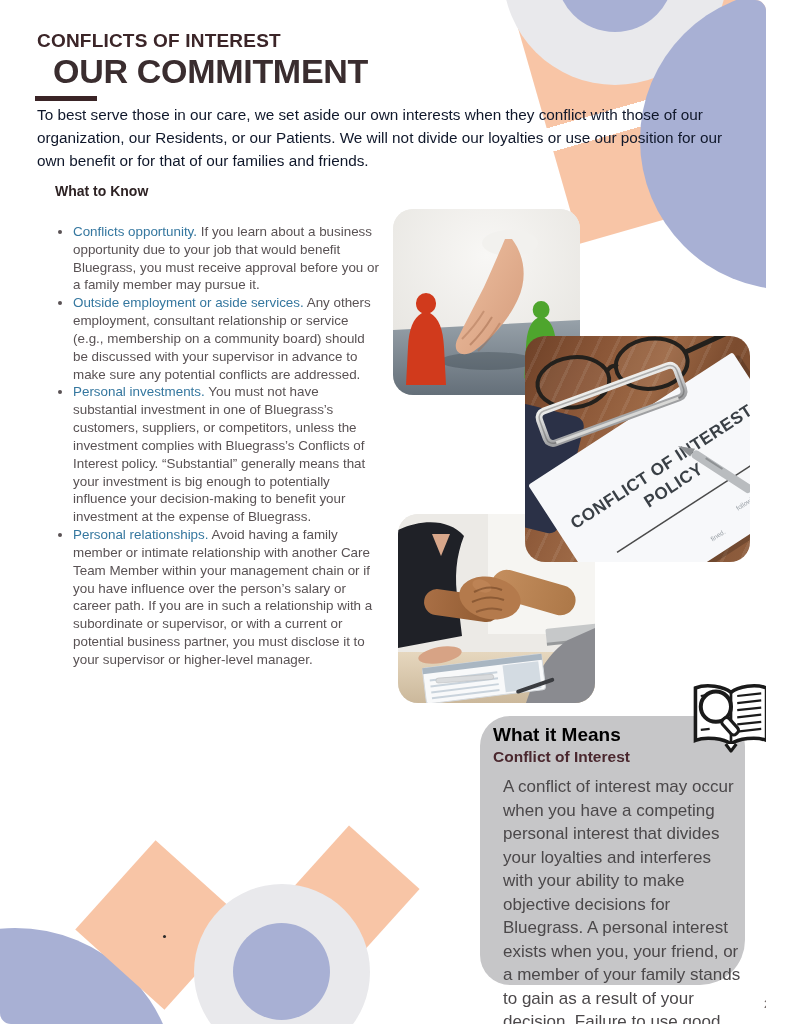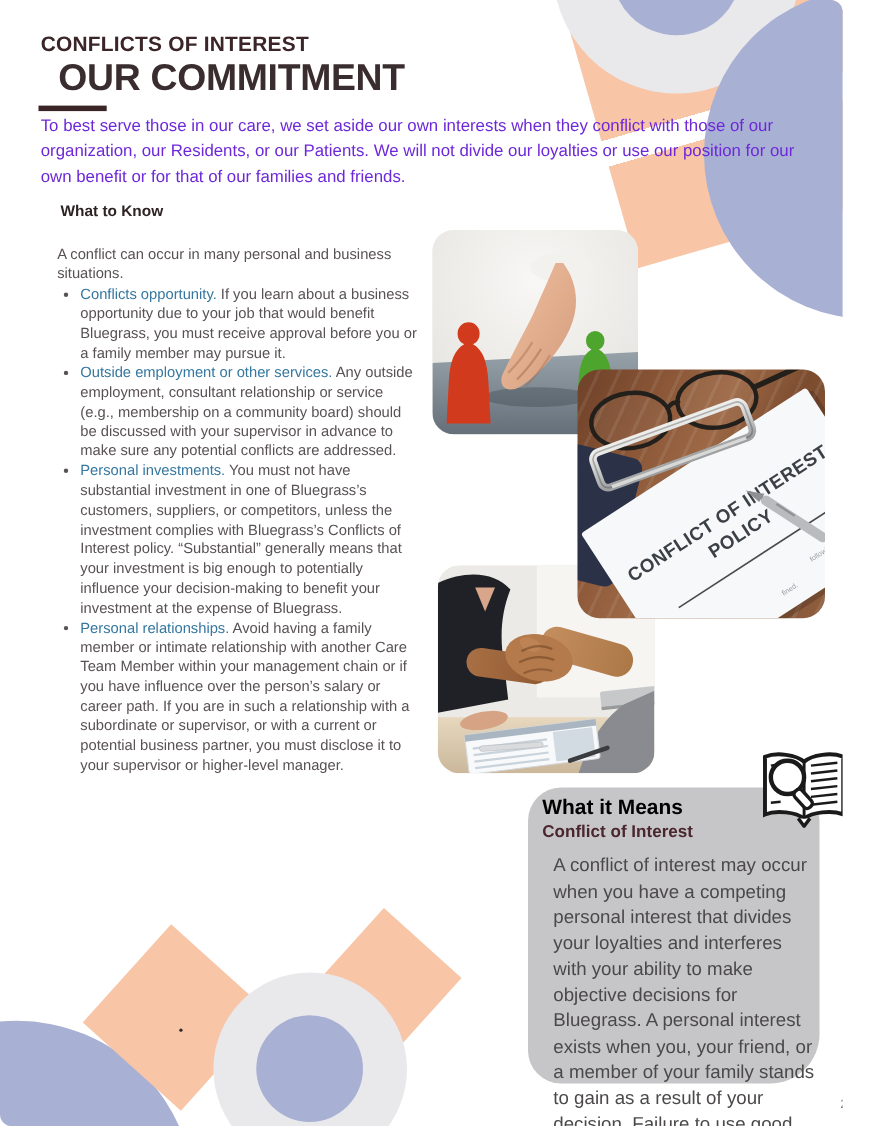--- a/index.html
+++ b/index.html
@@ -19,21 +19,21 @@
   .diamond-big { left:100px; top:865px; width:120px; height:120px; transform:rotate(42deg); background:#F8C5A6; }
   .diamond-small { left:305px; top:845px; width:95px; height:95px; transform:rotate(42deg); background:#F8C5A6; }
   .donut-bottom-outer { left:194px; top:884px; width:176px; height:176px; border-radius:50%; background:#E9E9EC; }
   .donut-bottom-inner { left:233px; top:923px; width:97px; height:97px; border-radius:50%; background:#A8B0D4; }
   .stray-dot { left:163px; top:935px; width:3px; height:3px; border-radius:50%; background:#2a2a2a; }
 
   
   .kicker { position:absolute; left:37px; top:30px; font-size:19px; font-weight:800; color:#3B2528; letter-spacing:.2px; }
   .title { position:absolute; left:53px; top:52px; font-size:34px; font-weight:700; color:#3A2D2F; letter-spacing:-.3px; }
   .title-underline { position:absolute; left:35px; top:96px; width:62px; height:5px; background:#3A2426; }
-  .intro { position:absolute; left:37px; top:104px; width:714px; font-size:15.3px; line-height:1.5; color:#6d28d9; }
+  .intro { position:absolute; left:37px; top:104px; width:714px; font-size:15.3px; line-height:1.5; color:#0f172a; }
 
   
   .wtk-heading { position:absolute; left:55px; top:183px; font-size:14px; font-weight:700; color:#2E2324; }
   .wtk-body { position:absolute; left:52px; top:222px; width:328px; font-size:13.4px; line-height:1.33; color:#595254; }
   .wtk-body ul { list-style:disc outside; padding-left:21px; margin-top:1px; }
   .wtk-body li { margin:0; }
   .lead-link { color:#35779F; }
 
   
   .photo { position:absolute; border-radius:20px; overflow:hidden; }
@@ -73,24 +73,23 @@
   <div class="decor donut-bottom-inner"></div>
   <div class="decor stray-dot"></div>
 
   <div class="kicker">CONFLICTS OF INTEREST</div>
   <h1 class="title">OUR COMMITMENT</h1>
   <div class="title-underline"></div>
   <p class="intro">To best serve those in our care, we set aside our own interests when they conflict with those of our organization, our Residents, or our Patients. We will not divide our loyalties or use our position for our own benefit or for that of our families and friends.</p>
 
   <h2 class="wtk-heading">What to Know</h2>
   <div class="wtk-body">
-    <p>A conflict can occur in many personal and business situations.</p>
     <ul>
       <li><span class="lead-link">Conflicts opportunity.</span><span> If you learn about a business opportunity due to your job that would benefit Bluegrass, you must receive approval before you or a family member may pursue it.</span></li>
-      <li><span class="lead-link">Outside employment or other services.</span><span> Any outside employment, consultant relationship or service (e.g., membership on a community board) should be discussed with your supervisor in advance to make sure any potential conflicts are addressed.</span></li>
+      <li><span class="lead-link">Outside employment or aside services.</span><span> Any others employment, consultant relationship or service (e.g., membership on a community board) should be discussed with your supervisor in advance to make sure any potential conflicts are addressed.</span></li>
       <li><span class="lead-link">Personal investments.</span><span> You must not have substantial investment in one of Bluegrass’s customers, suppliers, or competitors, unless the investment complies with Bluegrass’s Conflicts of Interest policy. “Substantial” generally means that your investment is big enough to potentially influence your decision-making to benefit your investment at the expense of Bluegrass.</span></li>
       <li><span class="lead-link">Personal relationships.</span><span> Avoid having a family member or intimate relationship with another Care Team Member within your management chain or if you have influence over the person’s salary or career path. If you are in such a relationship with a subordinate or supervisor, or with a current or potential business partner, you must disclose it to your supervisor or higher-level manager.</span></li>
     </ul>
   </div>
 
   <div class="photo photo-figures">
     <svg viewBox="0 0 187 186">
       <defs>
         <radialGradient id="shirtG" cx="50%" cy="25%" r="80%">
           <stop offset="0%" stop-color="#F8F7F5"></stop>

